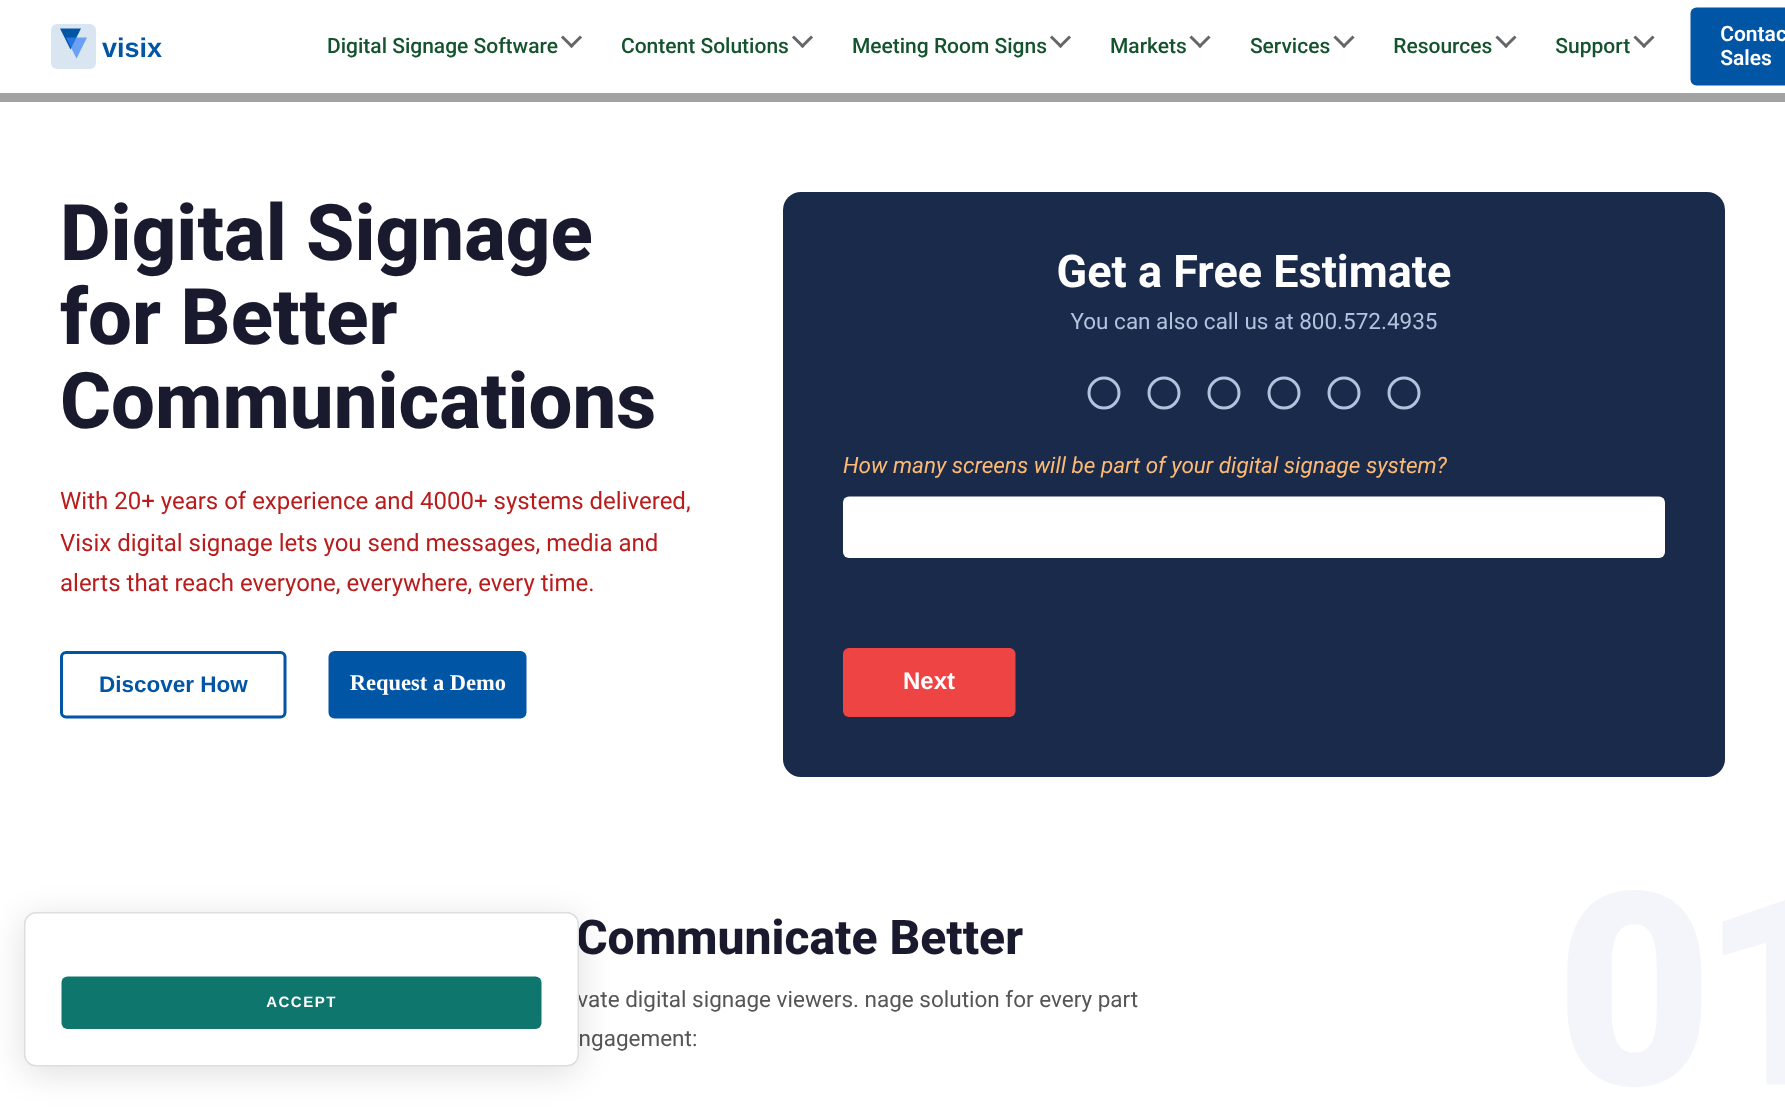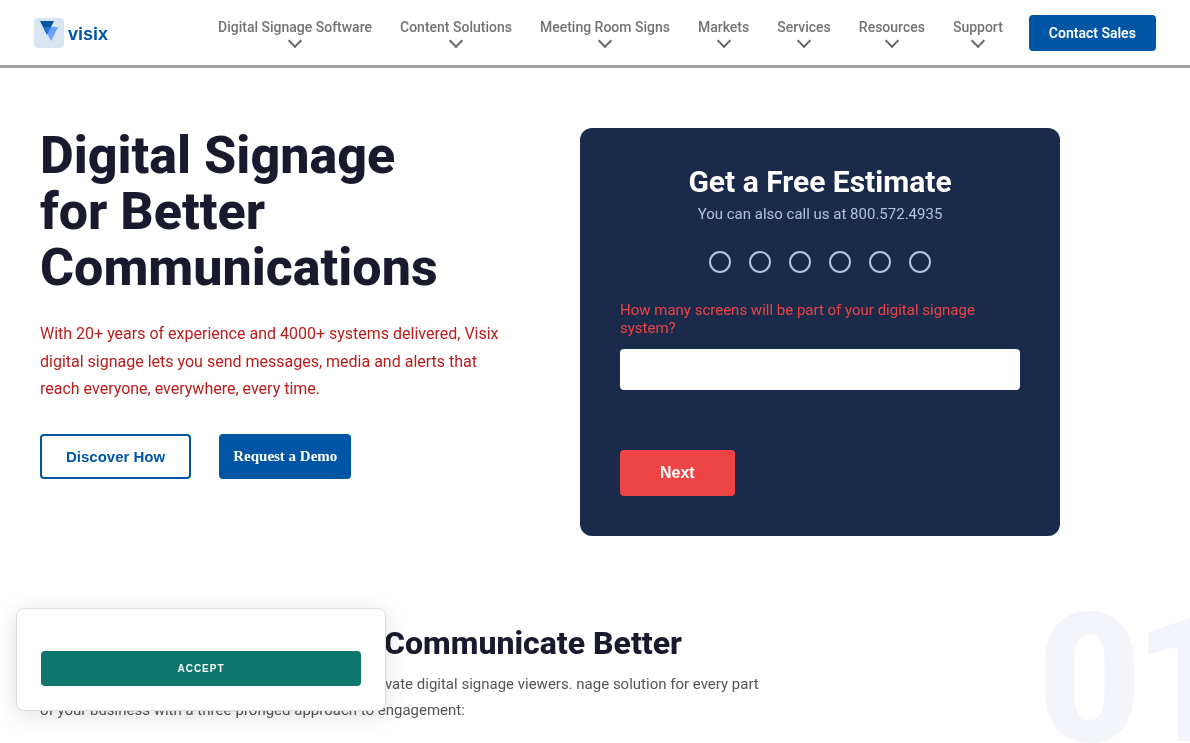--- a/index.html
+++ b/index.html
@@ -10,47 +10,46 @@
       color: #222;
       overflow-x: hidden;
     }
 
     
     nav {
       display: flex;
       align-items: center;
       padding: 0 32px;
       height: 68px;
-      border-bottom: 3px solid #a3a3a3;
+      border-bottom: 6px solid #a3a3a3;
       position: relative;
       background: #fff;
     }
     .nav-logo {
       margin-right: 32px;
       flex-shrink: 0;
     }
     .nav-logo svg { display: block; }
     .nav-links {
       display: flex;
       align-items: center;
       gap: 0;
       flex: 1;
     }
     .nav-link {
       display: flex;
-      align-items: center;
+      align-items: flex-start;
       gap: 4px;
       padding: 8px 14px;
       font-size: 14px;
-      color: #737373;
+      color: #14532d;
       cursor: pointer;
       white-space: nowrap;
       text-decoration: none;
       font-weight: 500;
-      flex-direction: column;
     }
     .nav-chevron {
       width: 10px;
       height: 10px;
       border-right: 2px solid #666;
       border-bottom: 2px solid #666;
       transform: rotate(45deg);
       display: inline-block;
       margin-top: -3px;
     }
@@ -159,21 +158,21 @@
       font-weight: 600;
       cursor: pointer;
       font-family: Liberation Serif, serif;
     }
 
     
     .estimate-card {
       background: #1a2a4a;
       border-radius: 12px;
       padding: 36px 40px 40px 40px;
-      width: 480px;
+      width: 628px;
       flex-shrink: 0;
       color: #fff;
     }
     .estimate-title {
       font-size: 30px;
       font-weight: 700;
       text-align: center;
       margin-bottom: 6px;
       color: #fff;
     }
@@ -192,22 +191,23 @@
     .dot {
       width: 22px;
       height: 22px;
       border-radius: 50%;
       border: 2px solid #b0c4de;
       background: transparent;
       display: inline-block;
     }
     .estimate-question {
       font-size: 15px;
-      color: #ef4444;
+      color: #fdba74;
       margin-bottom: 12px;
+      font-style: italic;
     }
     .estimate-input {
       width: 100%;
       padding: 12px 14px;
       border-radius: 4px;
       border: none;
       font-size: 15px;
       margin-bottom: 20px;
       outline: none;
       background: #fff;

